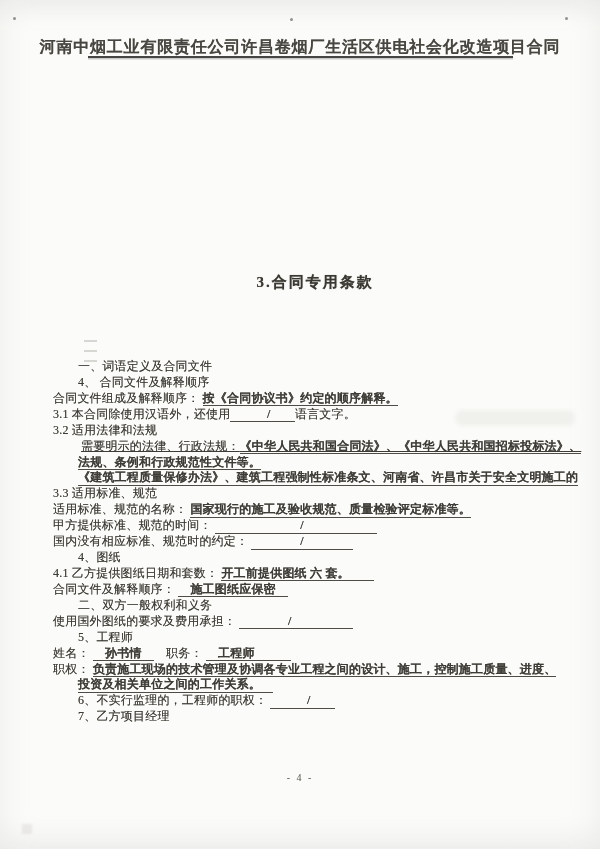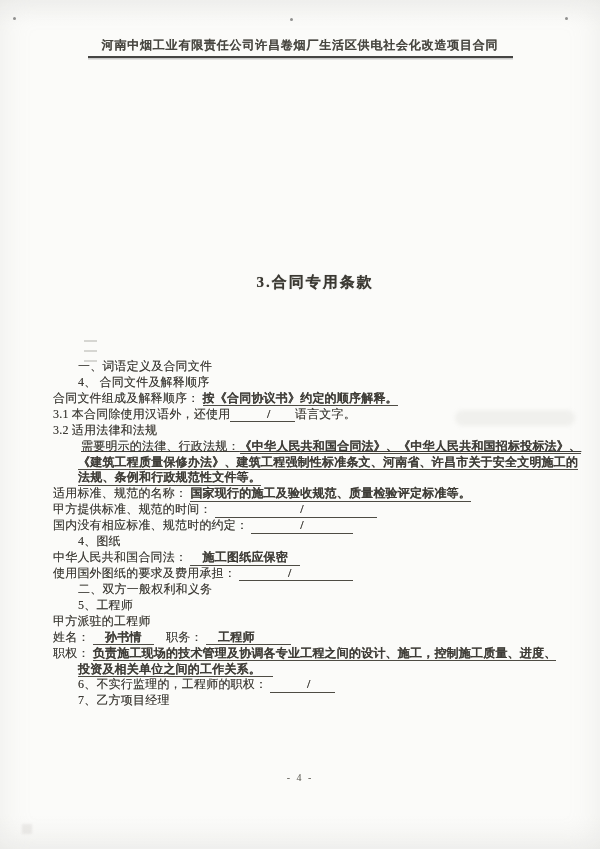--- a/index.html
+++ b/index.html
@@ -14,21 +14,21 @@
   }
   
   .dot{position:absolute;width:3px;height:3px;border-radius:50%;background:#6e6e6c;opacity:.75;}
   .dot.d1{left:13px;top:17px;}
   .dot.d2{left:290px;top:18px;}
   .dot.d3{left:565px;top:17px;}
 
   .header-title{
     position:absolute;top:37px;left:0;width:100%;
     text-align:center;
-    font-size:12px;font-weight:600;letter-spacing:0.8px;
+    font-size:16px;font-weight:600;letter-spacing:0.8px;
     color:#474640;
     text-shadow:0 0 0.6px rgba(80,78,70,0.6);
   }
   .header-rule{
     position:absolute;top:56px;left:88px;width:425px;height:2px;
     background:#454543;
     box-shadow:0 1.5px 0 rgba(90,90,88,0.3);
   }
 
   .doc-title{
@@ -99,31 +99,32 @@
 
   <div class="doc-title">3.合同专用条款</div>
 
   <div class="doc-lines">
       <div class="doc-line ind-0"><span>一、词语定义及合同文件</span></div>
       <div class="doc-line ind-0"><span>4、 合同文件及解释顺序</span></div>
       <div class="doc-line ind-1"><span>合同文件组成及解释顺序： </span><span class="u">按《合同协议书》约定的顺序解释。</span></div>
       <div class="doc-line ind-1"><span>3.1 本合同除使用汉语外，还使用</span><span class="u">　　　/　　</span><span>语言文字。</span></div>
       <div class="doc-line ind-1"><span>3.2 适用法律和法规</span></div>
       <div class="doc-line ind-2"><span>需要明示的法律、行政法规：</span><span class="u">《中华人民共和国合同法》、《中华人民共和国招标投标法》、</span></div>
+      <div class="doc-line ind-0"><span class="u">法规、条例和行政规范性文件等。</span></div>
       <div class="doc-line ind-0"><span class="u">《建筑工程质量保修办法》、建筑工程强制性标准条文、河南省、许昌市关于安全文明施工的</span></div>
-      <div class="doc-line ind-0"><span class="u">法规、条例和行政规范性文件等。</span></div>
+      <div class="doc-line ind-1"><span>3.3 适用标准、规范</span></div>
       <div class="doc-line ind-1"><span>适用标准、规范的名称： </span><span class="u">国家现行的施工及验收规范、质量检验评定标准等。</span></div>
       <div class="doc-line ind-1"><span>甲方提供标准、规范的时间： </span><span class="u">　　　　　　　/　　　　　　</span></div>
       <div class="doc-line ind-1"><span>国内没有相应标准、规范时的约定： </span><span class="u">　　　　/　　　　</span></div>
       <div class="doc-line ind-0"><span>4、图纸</span></div>
-      <div class="doc-line ind-1"><span>中华人民共和国合同法： </span><span class="u">　施工图纸应保密　</span></div>
+      <div class="doc-line ind-1"><span>4.1 乙方提供图纸日期和套数： </span><span class="u">开工前提供图纸 六 套。　　</span></div>
+      <div class="doc-line ind-1"><span>合同文件及解释顺序： </span><span class="u">　施工图纸应保密　</span></div>
+      <div class="doc-line ind-0"><span>二、双方一般权利和义务</span></div>
       <div class="doc-line ind-1"><span>使用国外图纸的要求及费用承担： </span><span class="u">　　　　/　　　　　</span></div>
-      <div class="doc-line ind-0"><span>二、双方一般权利和义务</span></div>
       <div class="doc-line ind-0"><span>5、工程师</span></div>
-      <div class="doc-line ind-1"><span>甲方派驻的工程师</span></div>
       <div class="doc-line ind-1"><span>姓名： </span><span class="u">　孙书情　</span><span>　职务： </span><span class="u">　工程师　　　</span></div>
       <div class="doc-line ind-1"><span>职权： </span><span class="u">负责施工现场的技术管理及协调各专业工程之间的设计、施工，控制施工质量、进度、</span></div>
       <div class="doc-line ind-0"><span class="u">投资及相关单位之间的工作关系。　</span></div>
       <div class="doc-line ind-0"><span>6、不实行监理的，工程师的职权： </span><span class="u">　　　/　　</span></div>
       <div class="doc-line ind-0"><span>7、乙方项目经理</span></div>
     </div>
 
   <div class="page-number">- 4 -</div>
 
 </div>

